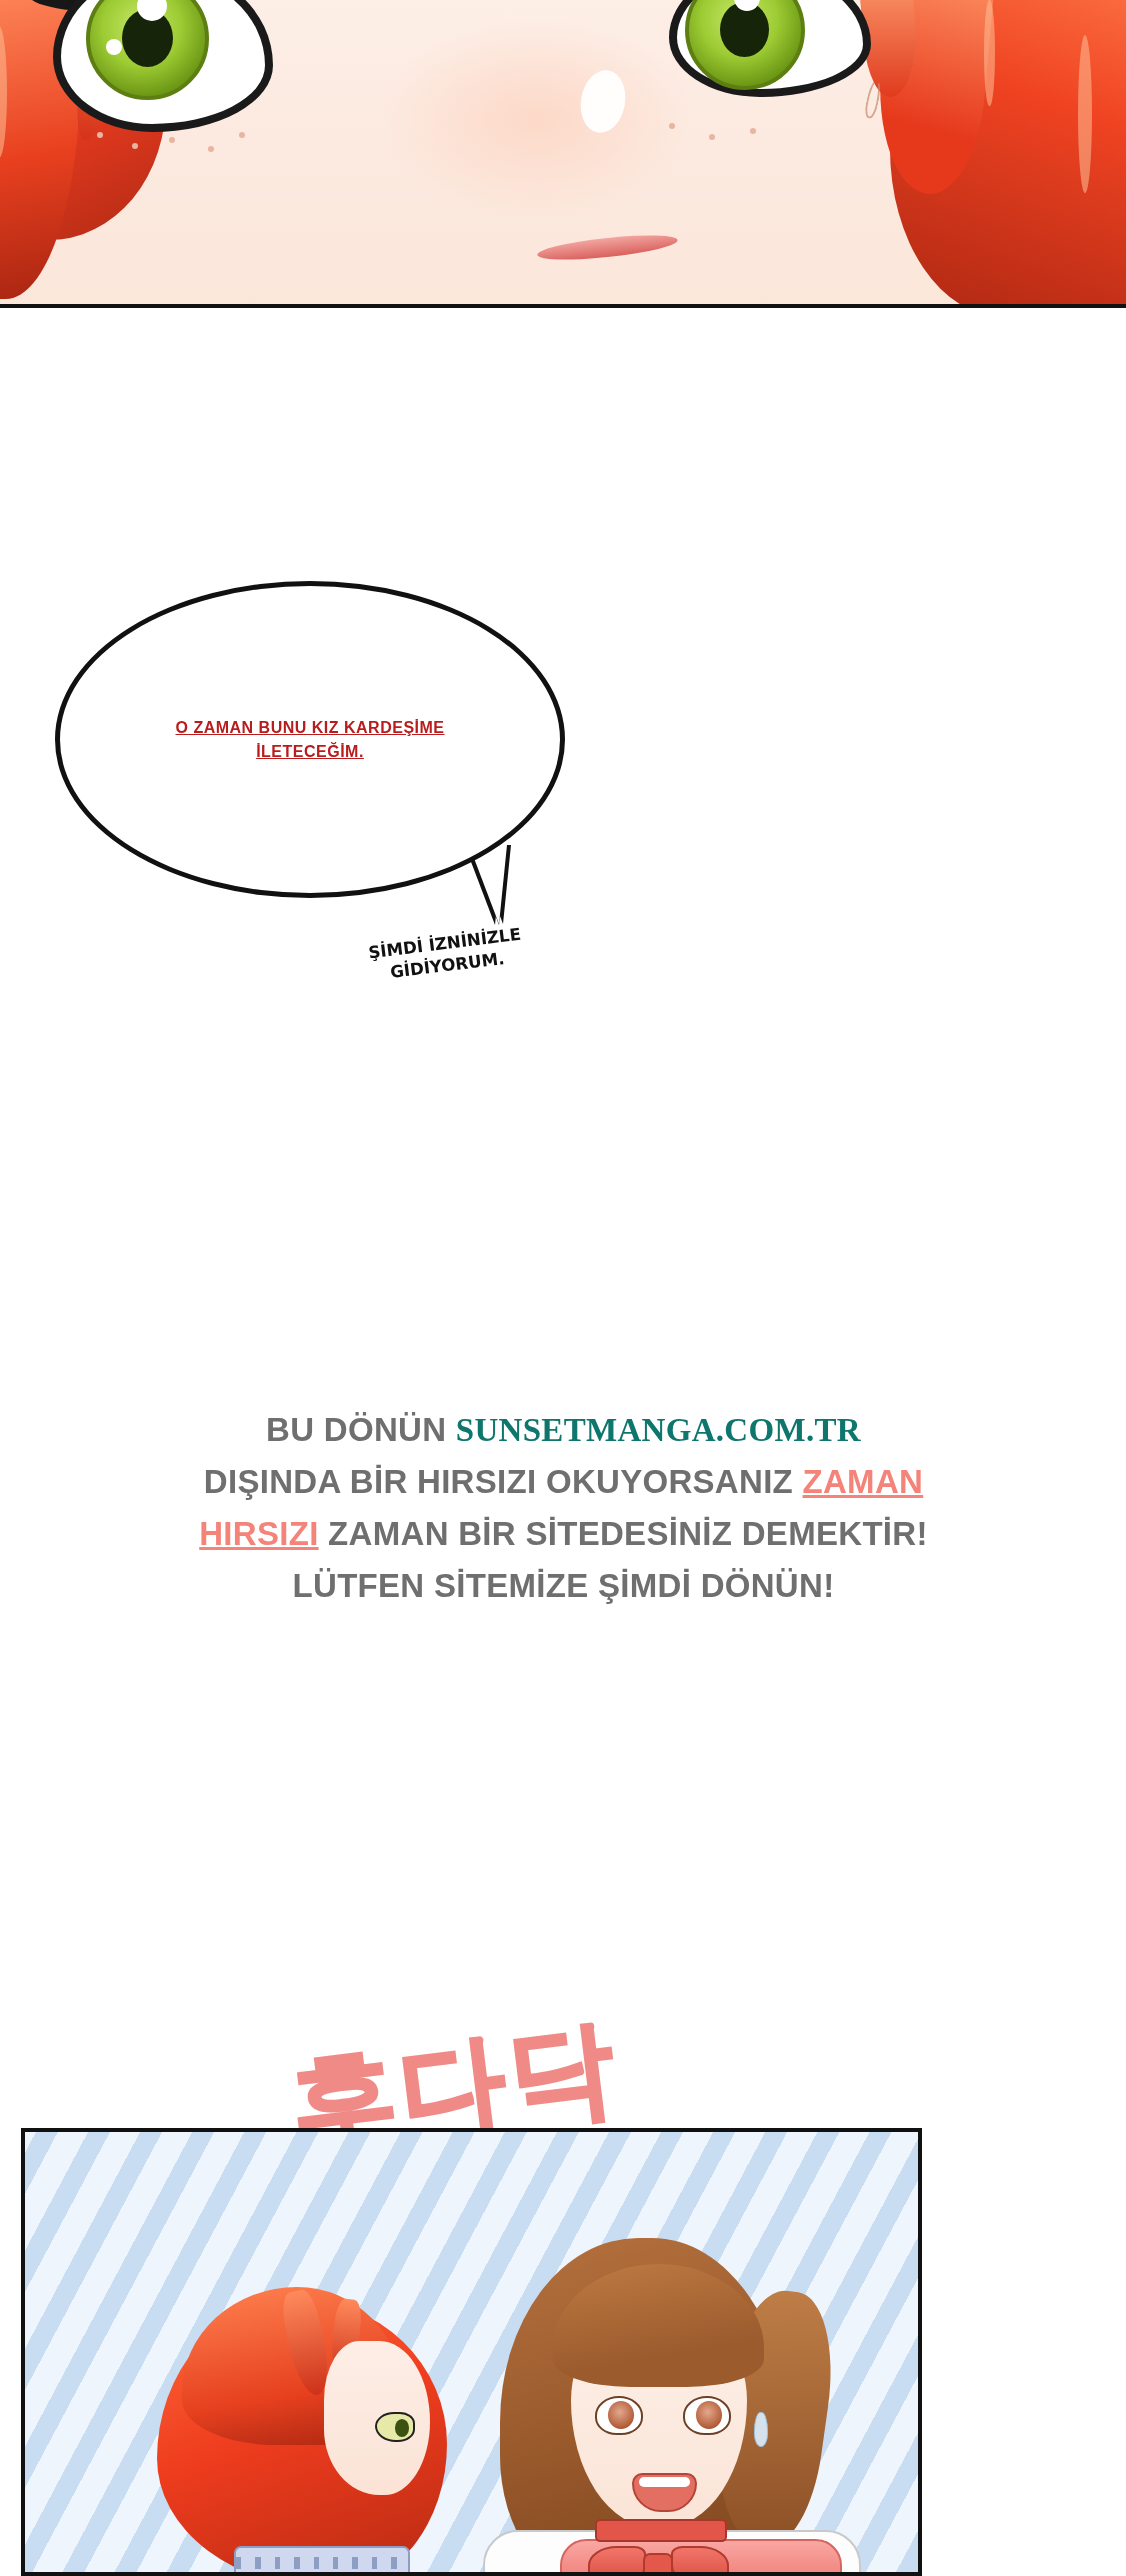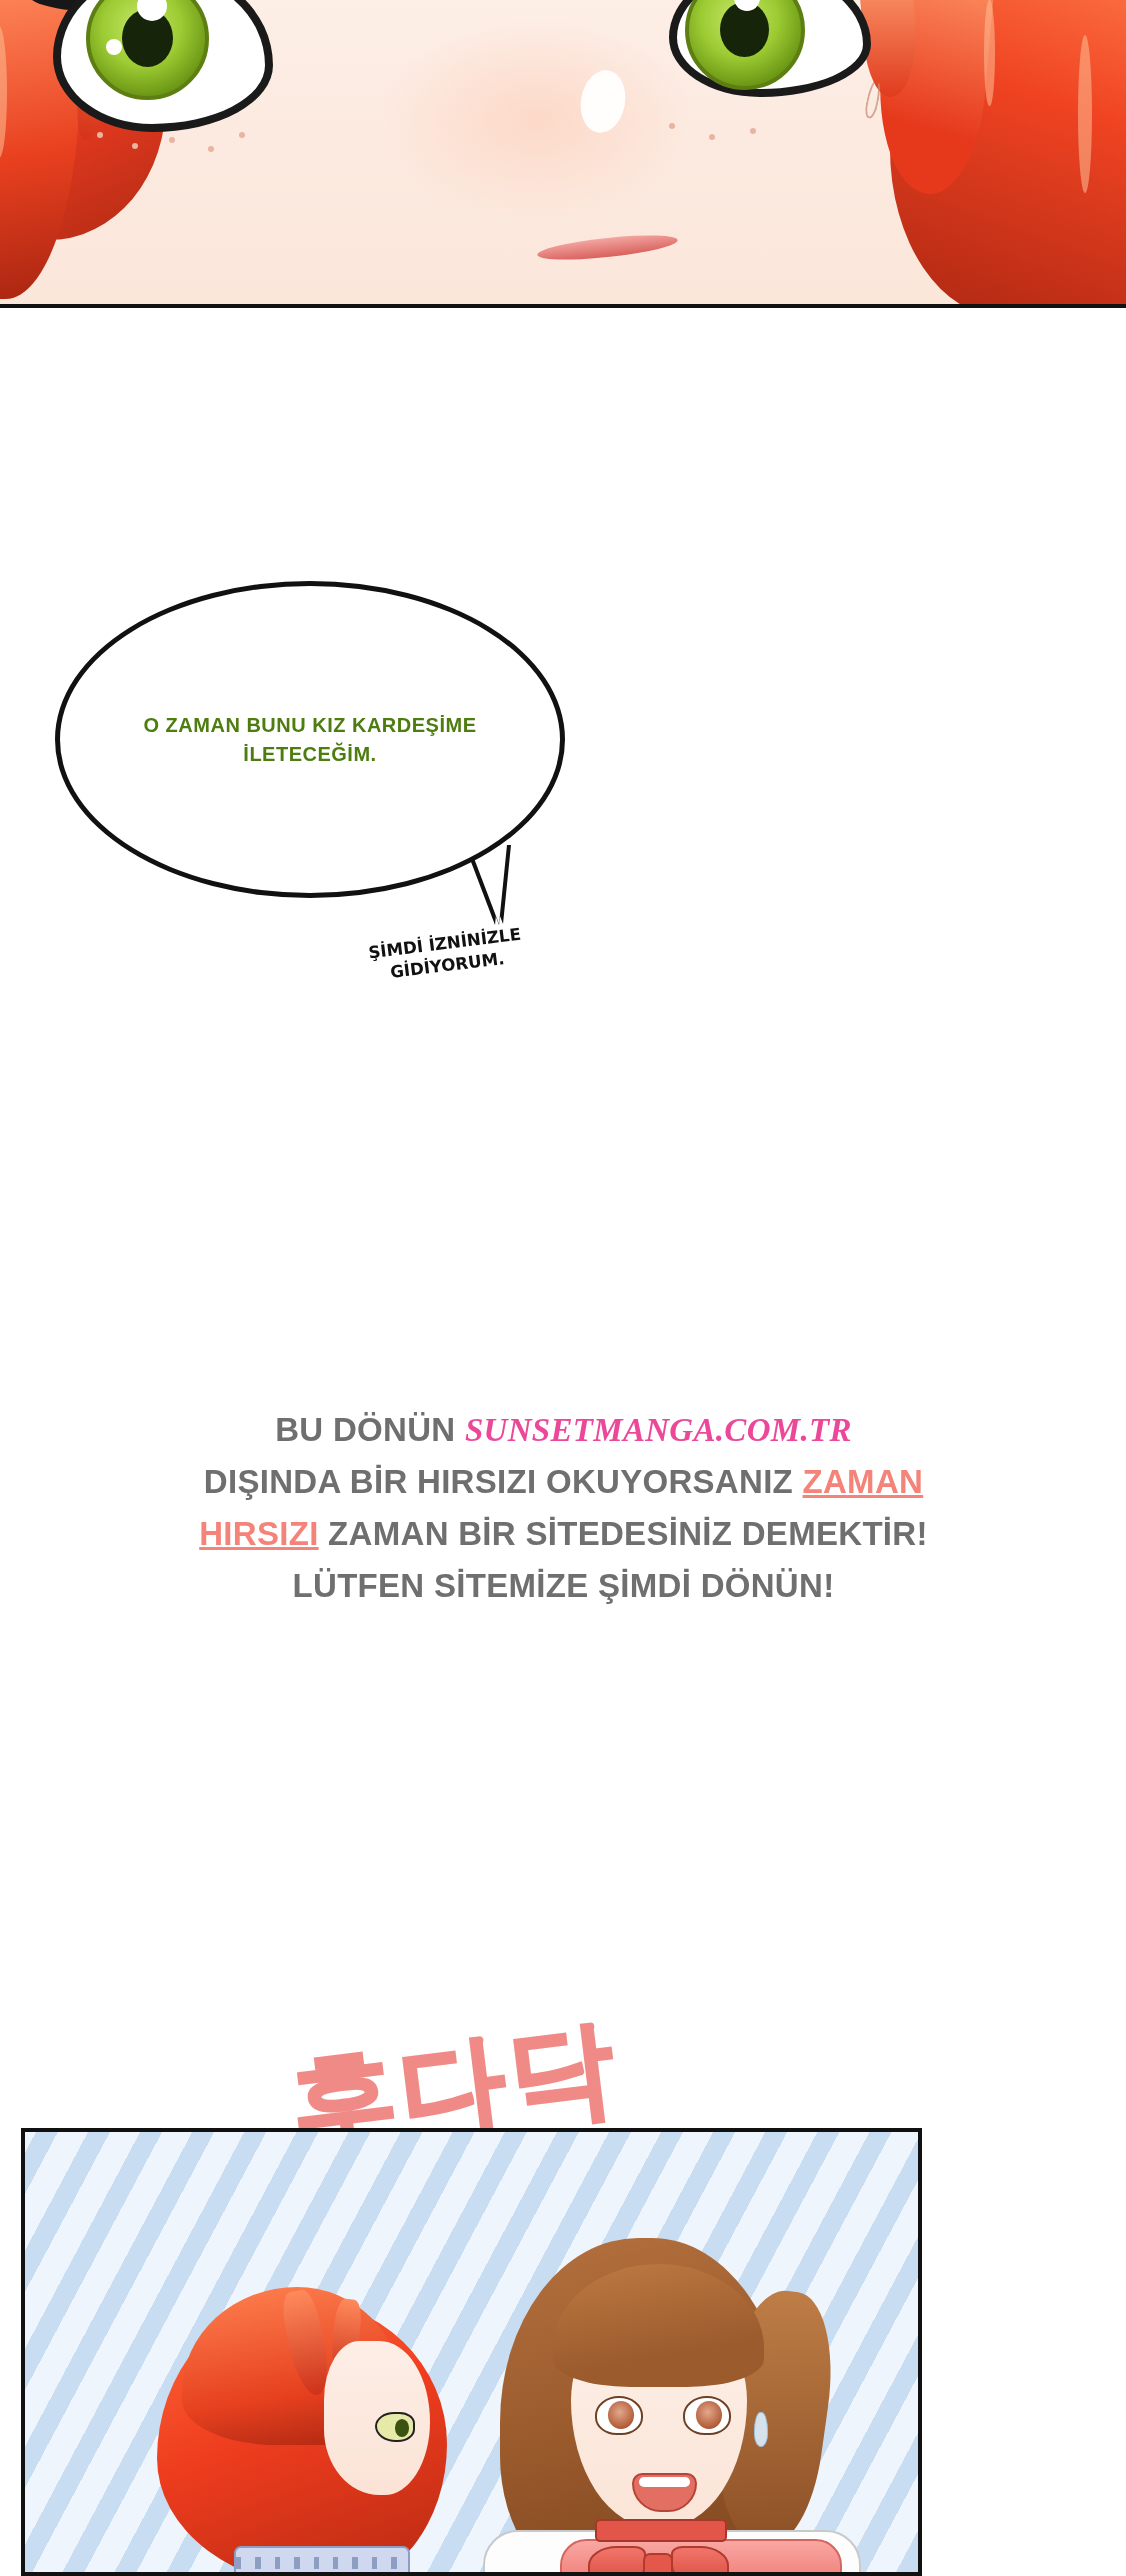--- a/index.html
+++ b/index.html
@@ -175,25 +175,26 @@
     border: 5.3px solid #111;
     border-radius: 50%;
     background: #fff;
     display: flex;
     align-items: center;
     justify-content: center;
   }
   .bubble-text {
     width: 370px;
     text-align: center;
-    font-size: 20px;
+    font-size: 16px;
     line-height: 1.45;
     letter-spacing: 0.5px;
-    color: #4d7c0f;
+    color: #b91c1c;
     font-weight: 700;
+    text-decoration: underline;
   }
   .bubble-tail {
     position: absolute;
     left: 414px; top: 264px;
     width: 0; height: 0;
     border-left: 30px solid transparent;
     border-right: 8.8px solid transparent;
     border-top: 79px solid #fff;
     filter: drop-shadow(-3.5px 1.8px 0 #111) drop-shadow(4.4px 0px 0 #111);
   }
@@ -216,22 +217,21 @@
     left: 106px; top: 1404px;
     width: 915px;
     text-align: center;
     font-size: 33px;
     line-height: 1.58;
     color: #6f6f6f;
     font-weight: 700;
     letter-spacing: 0.3px;
   }
   .notice .site {
-    color: #ec4899;
-    font-style: italic;
+    color: #0f766e;
     font-family: "Liberation Serif", serif;
     font-weight: 700;
     margin-top: 8px;
   }
   .notice .hl {
     color: #f4837a;
     text-decoration: underline;
     text-decoration-color: #f4837a;
   }
 

